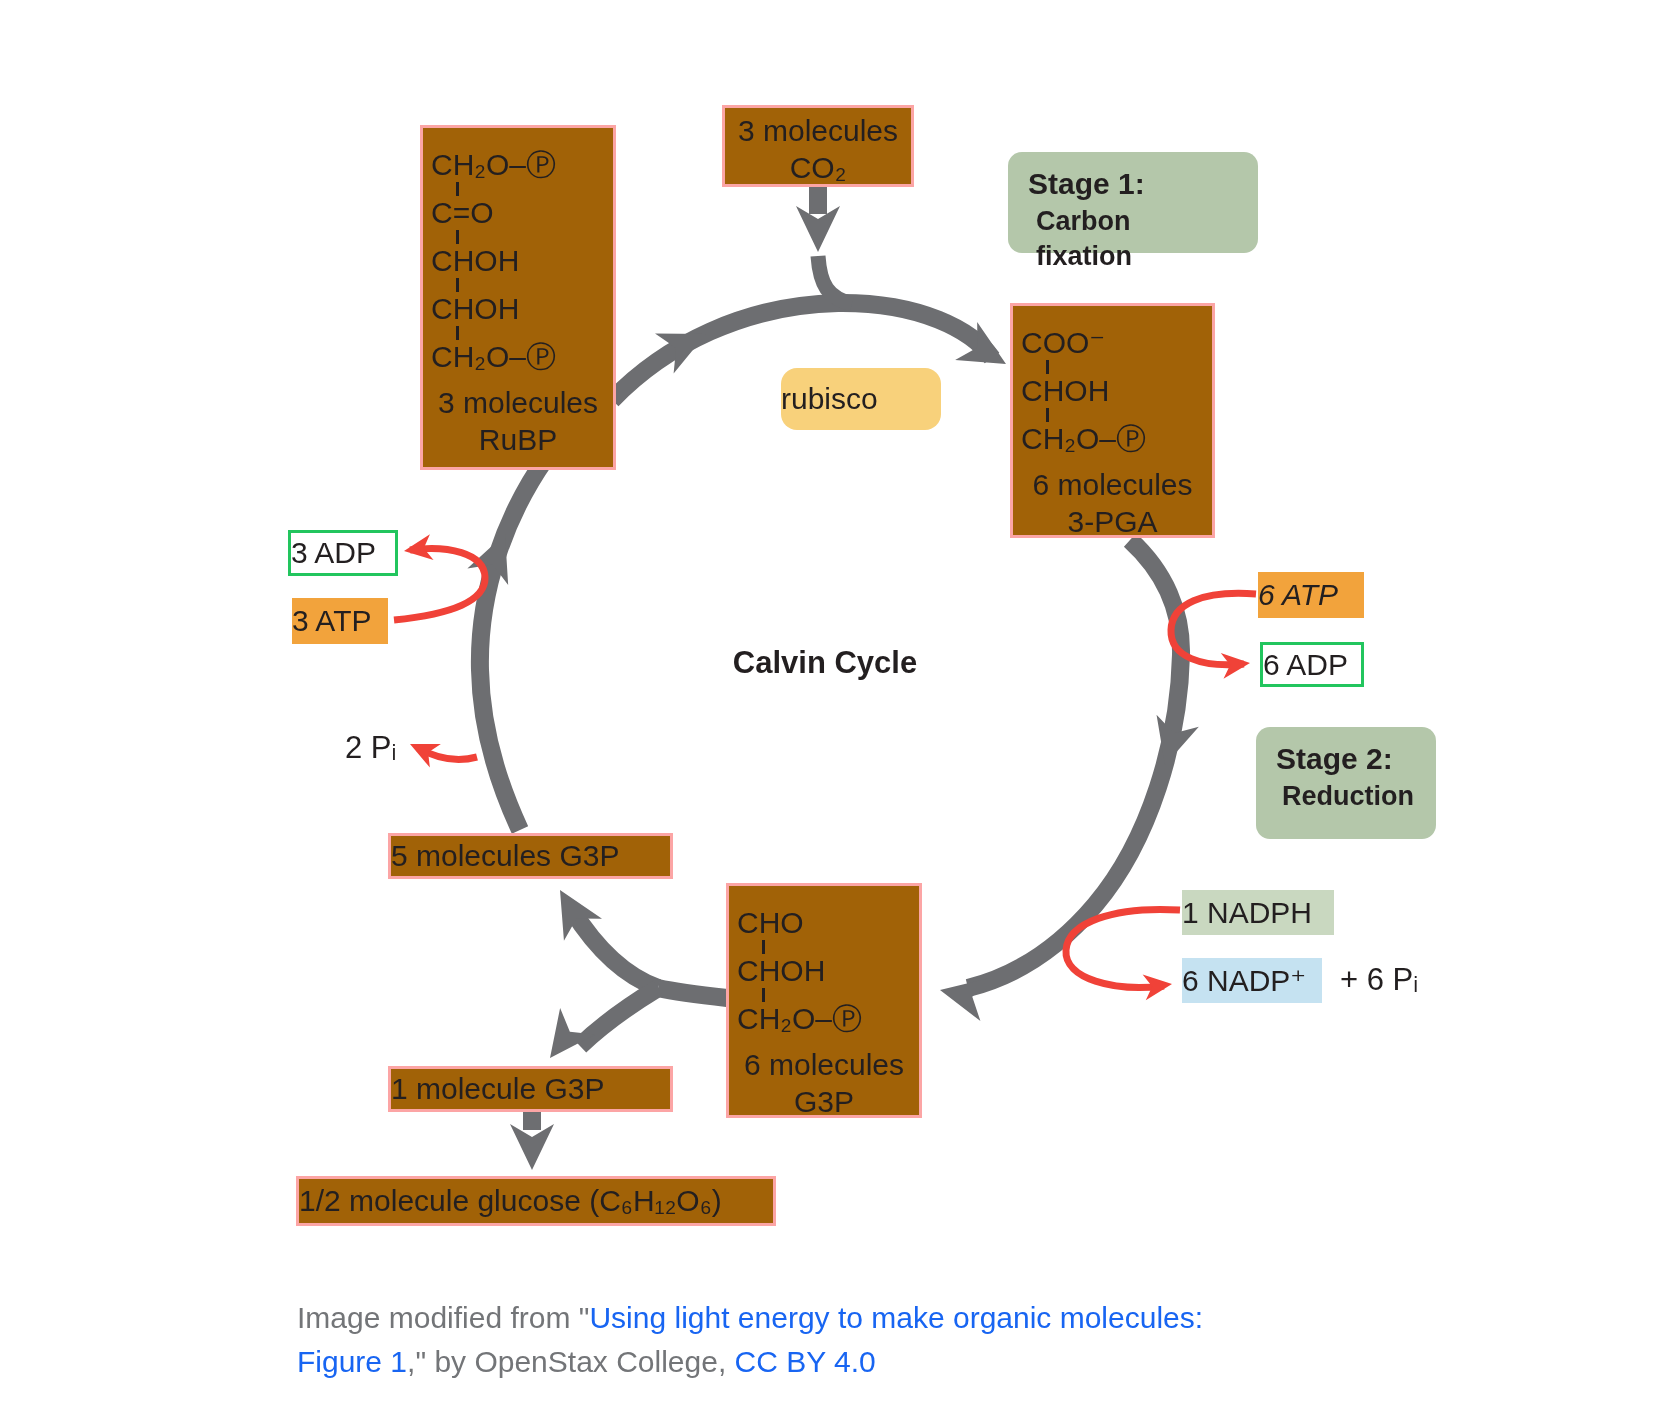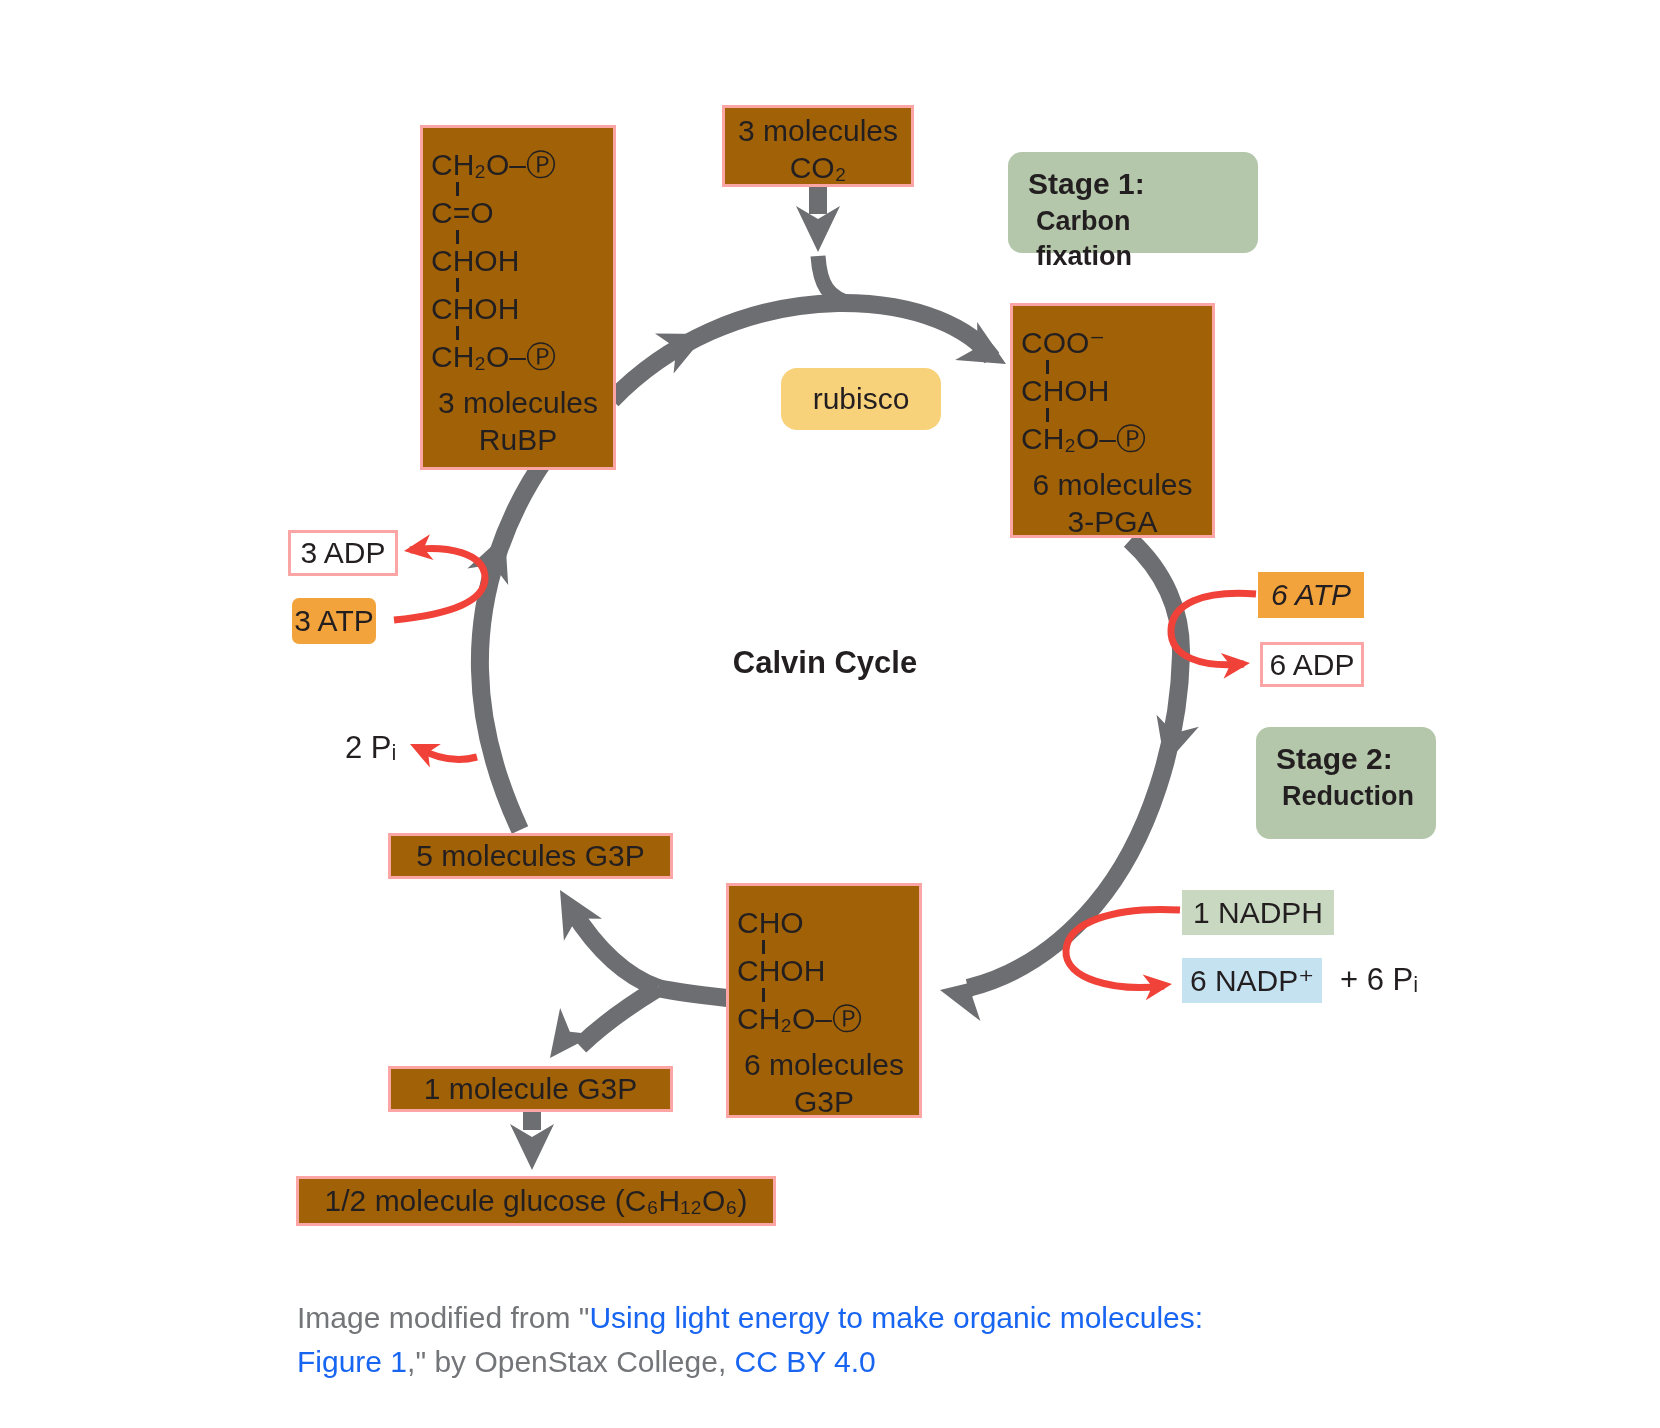--- a/index.html
+++ b/index.html
@@ -6,23 +6,23 @@
   body {
     width:1660px; height:1428px;
     font-family:"Liberation Sans","DejaVu Sans",sans-serif;
     color:#231f20;
   }
   .canvas { position:relative; width:1660px; height:1428px; overflow:hidden; background:#fff; }
   svg.arrows { position:absolute; left:0; top:0; z-index:1; }
   .node { position:absolute; z-index:2; box-sizing:border-box; }
 
   .box-red   { background:#a16207; border:3px solid #fca5a5; }
-  .box-black { background:#fff; border:3px solid #fca5a5; }
+  .box-black { background:#fff; border:3px solid #22c55e; }
 
-  .chip { display:flex; align-items:center; justify-content:center;
+  .chip { display:flex; align-items:center; 
           font-size:30px; white-space:nowrap; }
 
   .struct-box { padding-top:20px; }
   .struct-line { font-size:30px; line-height:34px; padding-left:8px; white-space:nowrap; }
   .bond { width:3px; height:14px; background:#231f20; margin-left:33px; }
   .count-label { text-align:center; font-size:30px; line-height:37px; }
   .count-wrap { margin-top:10px; }
 
   .stage { background:#b4c7aa; border-radius:14px; padding:12px 27px 10px 20px; font-weight:bold; }
   .stage .t { font-size:30px; line-height:40px; }
@@ -120,21 +120,21 @@
     </div>
   </div>
 
   <div class="node chip pill-yellow" style="left:781px; top:368px; width:160px; height:62px;">
     <span>rubisco</span>
   </div>
 
   <div class="node chip box-black" style="left:288px; top:530px; width:110px; height:46px;">
     <span>3 ADP</span>
   </div>
-  <div class="node chip badge-orange" style="left:292px; top:598px; width:84px; height:46px;border-radius:7px;">
+  <div class="node chip badge-orange" style="left:292px; top:598px; width:96px; height:46px;">
     <span>3 ATP</span>
   </div>
 
   <div class="node chip badge-orange" style="left:1258px; top:572px; width:106px; height:46px;font-style:italic;">
     <span>6 ATP</span>
   </div>
   <div class="node chip box-black" style="left:1260px; top:642px; width:104px; height:45px;">
     <span>6 ADP</span>
   </div>
 

